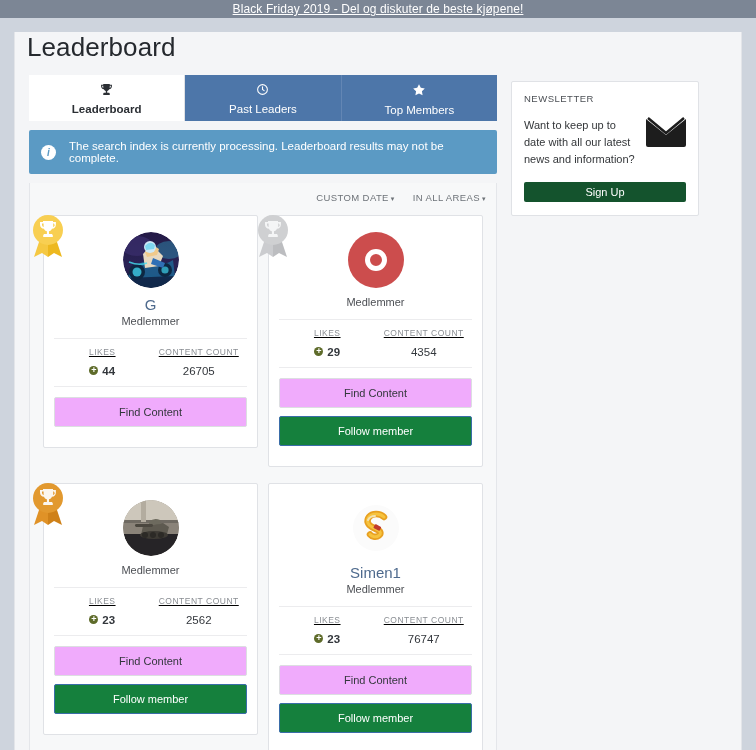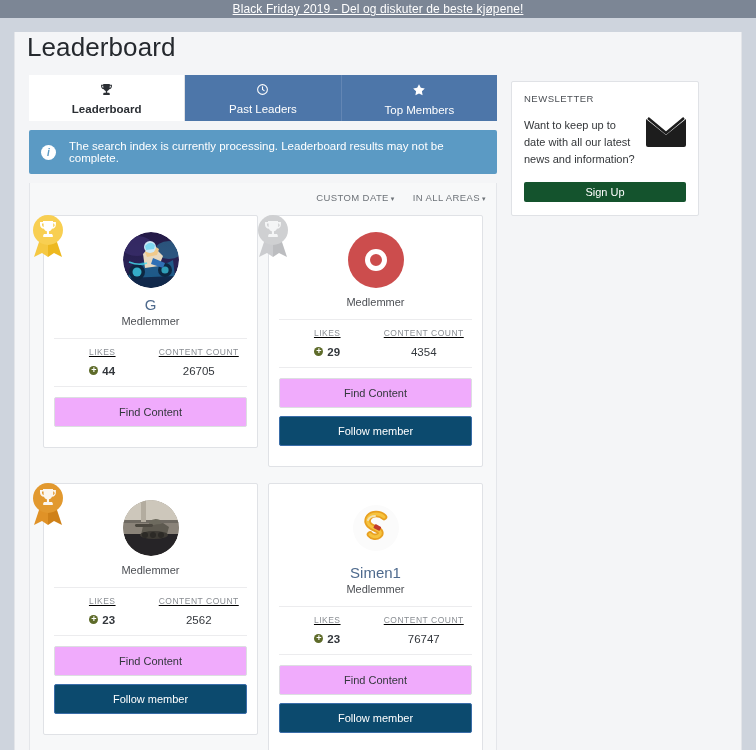--- a/index.html
+++ b/index.html
@@ -257,21 +257,21 @@
     border-radius: 2px;
     cursor: pointer;
     border: 1px solid transparent;
   }
   .btn-default {
     background: #f0abfc;
     color: #33373c;
     border-color: #dcdee1;
   }
   .btn-primary {
-    background: #0c4a6e;
+    background: #15803d;
     color: #ffffff;
     border-color: #3a6da8;
   }
 
   
   .side-block {
     background: #ffffff;
     border: 1px solid #e0e2e6;
     border-radius: 2px;
     padding: 11px 12px 13px 12px;

